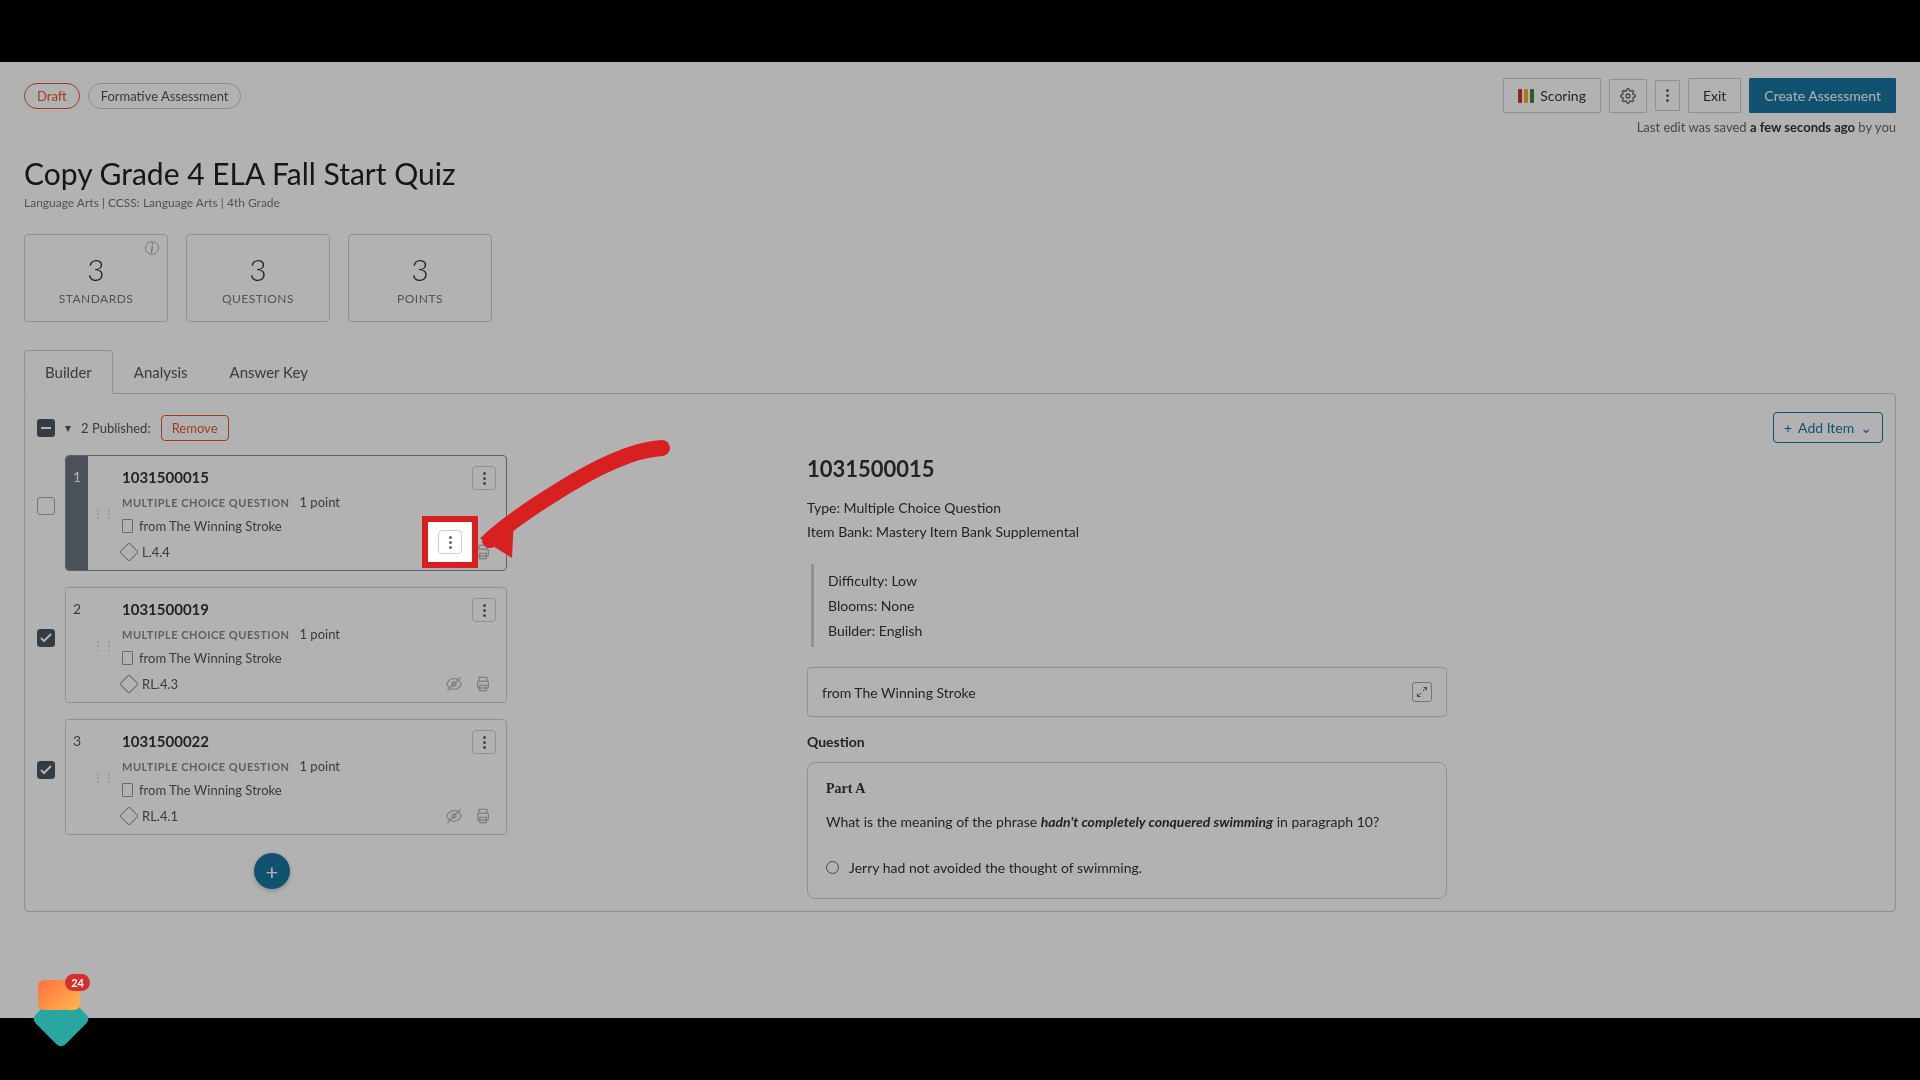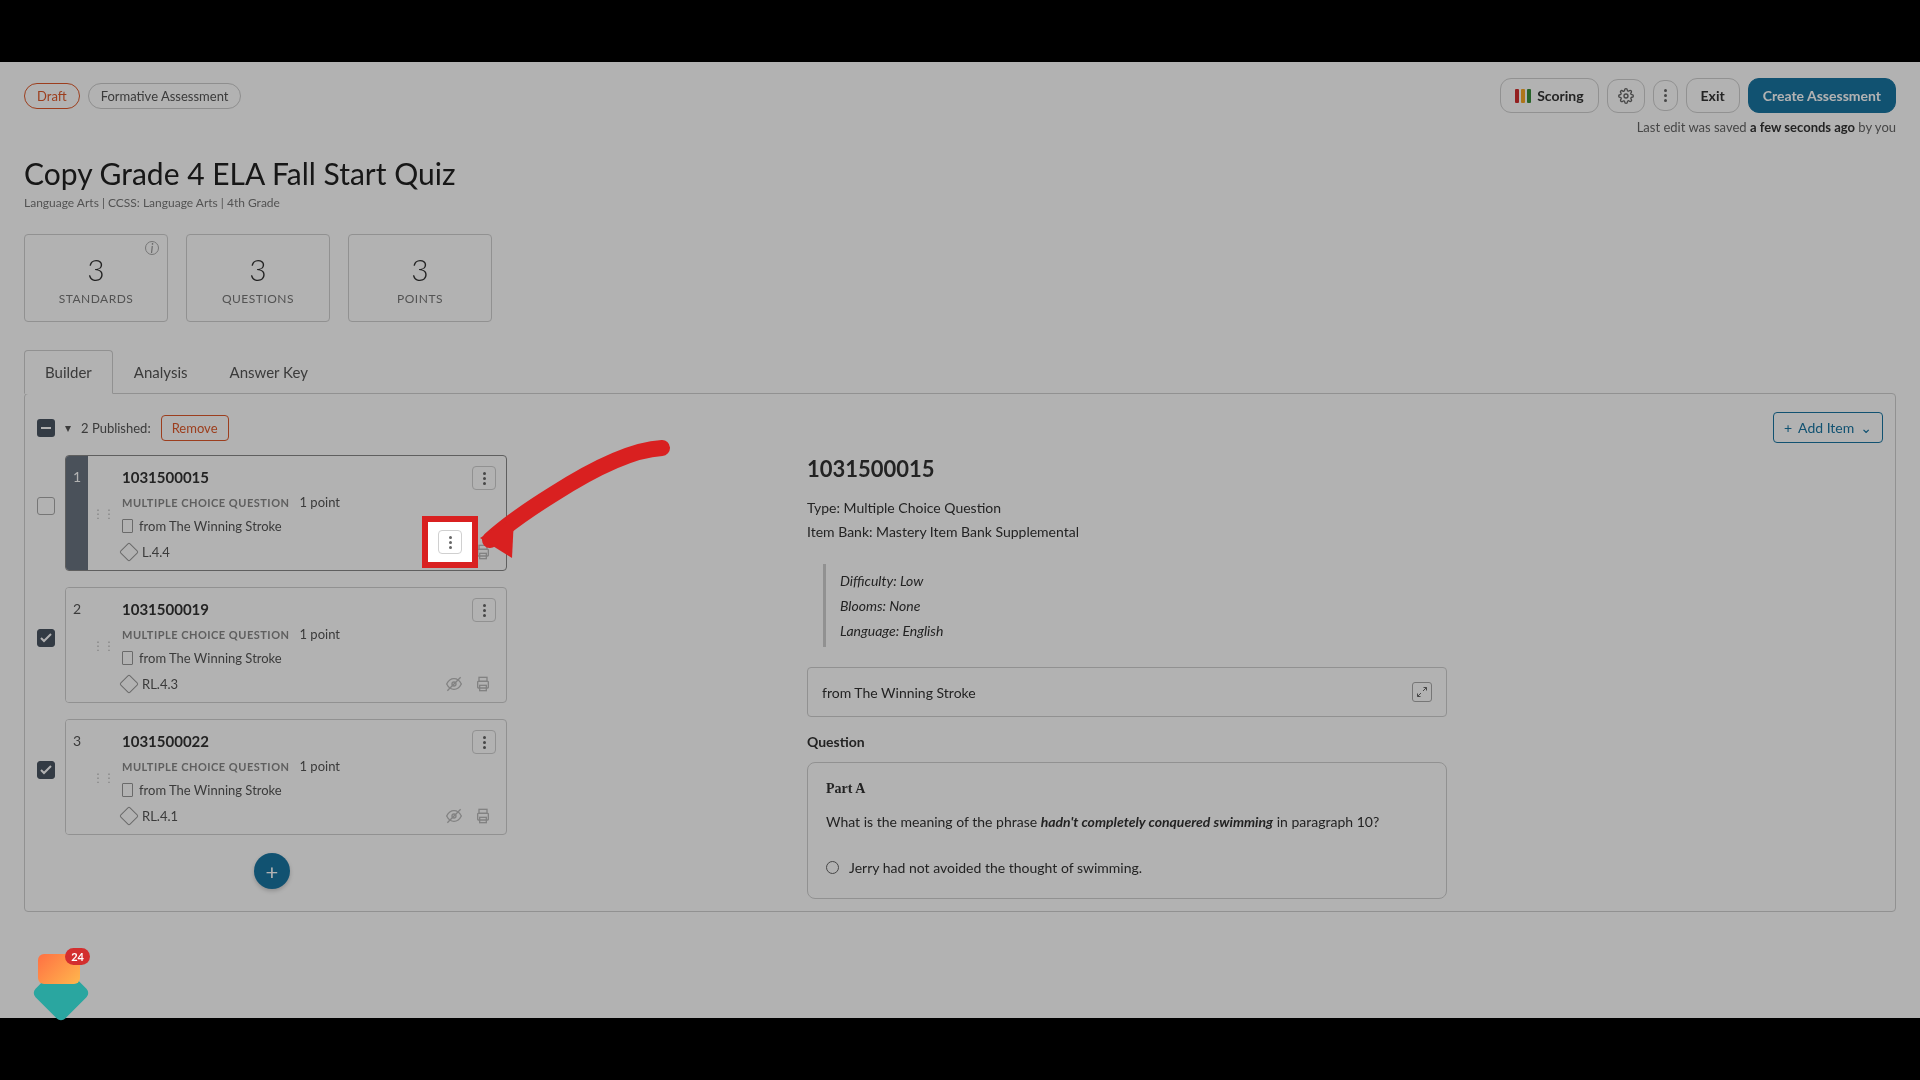--- a/index.html
+++ b/index.html
@@ -5,21 +5,21 @@
 * { margin: 0; padding: 0; box-sizing: border-box; font-family: 'Lato', 'Helvetica Neue', Arial, sans-serif; }
 body { background: #000; width: 1920px; height: 1080px; position: relative; overflow: hidden; }
 .letterbox-top { position: absolute; top: 0; left: 0; right: 0; height: 62px; background: #000; z-index: 5; }
 .letterbox-bottom { position: absolute; bottom: 0; left: 0; right: 0; height: 62px; background: #000; z-index: 5; }
 .app { position: absolute; top: 62px; left: 0; right: 0; bottom: 62px; background: #fff; }
 .toolbar { display: flex; justify-content: space-between; align-items: center; padding: 16px 24px 0; }
 .badges { display: flex; gap: 8px; text-align: right; }
 .badge { border: 1px solid #ccc; border-radius: 14px; padding: 4px 12px; font-size: 13px; color: #555; }
 .badge.draft { border-color: #e05a2b; color: #e05a2b; }
 .toolbar-right { display: flex; gap: 8px; align-items: center; }
-.btn { border: 1px solid #d0d0d0; background: #fff; border-radius: 11px; padding: 8px 14px; font-size: 14px; color: #333; cursor: pointer; display: inline-flex; align-items: center; gap: 6px; font-weight: bold; }
+.btn { border: 1px solid #d0d0d0; background: #fff; border-radius: 1px; padding: 8px 14px; font-size: 14px; color: #333; cursor: pointer; display: inline-flex; align-items: center; gap: 6px; }
 .btn.icon-only { padding: 8px 10px; }
 .btn.primary { background: #1976a3; color: #fff; border-color: #1976a3; }
 .scoring-bars { display: inline-flex; gap: 2px; }
 .scoring-bars span { width: 4px; height: 14px; border-radius: 1px; }
 .last-edit { text-align: right; padding: 6px 24px 0; font-size: 13px; color: #666; }
 .last-edit .bold { font-weight: 700; color: #333; }
 .title-section { padding: 20px 24px 4px; }
 .page-title { font-size: 30px; font-weight: 400; color: #222; }
 .subtitle { font-size: 12px; color: #777; margin-top: 4px; }
 .stats-row { display: flex; gap: 18px; padding: 20px 24px 0; }
@@ -62,36 +62,36 @@
 .tag-icon { width: 14px; height: 14px; border: 1px solid #999; border-radius: 2px; transform: rotate(45deg); }
 .card-actions { display: flex; gap: 10px; color: #bbb; }
 .card-menu { position: absolute; top: 10px; right: 10px; width: 24px; height: 24px; border: 1px solid #d0d0d0; border-radius: 4px; display: flex; align-items: center; justify-content: center; cursor: pointer; background: #fff; }
 .dots-v { display: flex; flex-direction: column; gap: 2px; }
 .dots-v span { width: 3px; height: 3px; background: #666; border-radius: 50%; }
 .fab { position: absolute; left: 50%; transform: translateX(-50%); bottom: -8px; width: 36px; height: 36px; border-radius: 50%; background: #1976a3; color: #fff; display: flex; align-items: center; justify-content: center; font-size: 22px; cursor: pointer; box-shadow: 0 2px 4px rgba(0,0,0,0.2); }
 .fab-line { position: absolute; left: 28px; right: 0; bottom: 10px; height: 1px; background: #d0d0d0; z-index: -1; }
 .detail-col { flex: 1; max-width: 640px; margin-left: 260px; }
 .detail-title { font-size: 22px; font-weight: 700; color: #333; margin-bottom: 14px; }
 .detail-meta { font-size: 14px; color: #333; line-height: 1.7; }
-.attr-block { border-left: 3px solid #d0d0d0; padding: 4px 0 4px 14px; margin: 20px 16px; font-size: 14px; color: #333; line-height: 1.8; font-style: italic; }
+.attr-block { border-left: 3px solid #d0d0d0; padding: 4px 0 4px 14px; margin: 20px 4px; font-size: 14px; color: #333; line-height: 1.8; }
 .passage-box { border: 1px solid #d0d0d0; border-radius: 4px; padding: 14px; display: flex; justify-content: space-between; align-items: center; margin-bottom: 16px; }
 .passage-text { font-size: 14px; color: #333; }
 .expand-icon { width: 20px; height: 20px; border: 1px solid #aaa; border-radius: 3px; display: flex; align-items: center; justify-content: center; cursor: pointer; }
 .question-label { font-size: 14px; font-weight: 700; color: #333; margin-bottom: 12px; }
 .question-box { border: 1px solid #d0d0d0; border-radius: 8px; padding: 18px; }
 .part-label { font-size: 14px; font-weight: 700; color: #333; font-family: Georgia, serif; margin-bottom: 14px; }
 .question-text { font-size: 14px; color: #333; font-family: Georgia, serif; line-height: 1.5; margin-bottom: 22px; }
 .question-text em { font-style: italic; font-weight: 700; }
 .answer-row { display: flex; align-items: center; gap: 10px; font-size: 14px; color: #333; font-family: Georgia, serif; padding: 4px 0; }
 .radio { width: 13px; height: 13px; border: 1.5px solid #666; border-radius: 50%; }
 .overlay { position: absolute; inset: 0; background: rgba(0,0,0,0.30); z-index: 20; pointer-events: none; }
 .highlight-box { position: absolute; border: 6px solid #d92020; background: #fff; z-index: 30; display: flex; align-items: center; justify-content: center; }
 .highlight-box .inner-btn { width: 24px; height: 24px; border: 1px solid #d0d0d0; border-radius: 4px; display: flex; align-items: center; justify-content: center; background: #fff; }
 .arrow-svg { position: absolute; z-index: 30; }
-.chat-widget { position: absolute; left: 38px; bottom: 34px; z-index: 25; text-decoration: underline; }
+.chat-widget { position: absolute; left: 38px; bottom: 8px; z-index: 25; text-decoration: underline; }
 .chat-back { width: 42px; height: 42px; background: #2aa6a0; border-radius: 6px; transform: rotate(45deg); position: absolute; top: 18px; left: 2px; }
 .chat-front { width: 42px; height: 30px; background: linear-gradient(135deg, #ff7043, #ffb74d); border-radius: 6px; position: relative; }
 .chat-badge { position: absolute; top: -6px; right: -10px; background: #d32f2f; color: #fff; font-size: 11px; font-weight: 700; border-radius: 10px; padding: 2px 6px; }
 </style>
 </head>
 <body>
 
 <div class="letterbox-top"></div>
 <div class="letterbox-bottom"></div>
 
@@ -330,21 +330,21 @@
         </div>
       </div>
 
       <div class="detail-col">
         <div class="detail-title">1031500015</div>
         <div class="detail-meta">Type: Multiple Choice Question</div>
         <div class="detail-meta">Item Bank: Mastery Item Bank Supplemental</div>
         <div class="attr-block">
           <div>Difficulty: Low</div>
           <div>Blooms: None</div>
-          <div>Language: English</div>
+          <div>Builder: English</div>
         </div>
         <div class="passage-box">
           <span class="passage-text">from The Winning Stroke</span>
           <span class="expand-icon">
             <svg width="12" height="12" viewBox="0 0 24 24" fill="none" stroke="#666" stroke-width="2">
                 <path d="M15 3h6v6M9 21H3v-6M21 3l-7 7M3 21l7-7"></path>
               </svg>
           </span>
         </div>
         <div class="question-label">Question</div>

